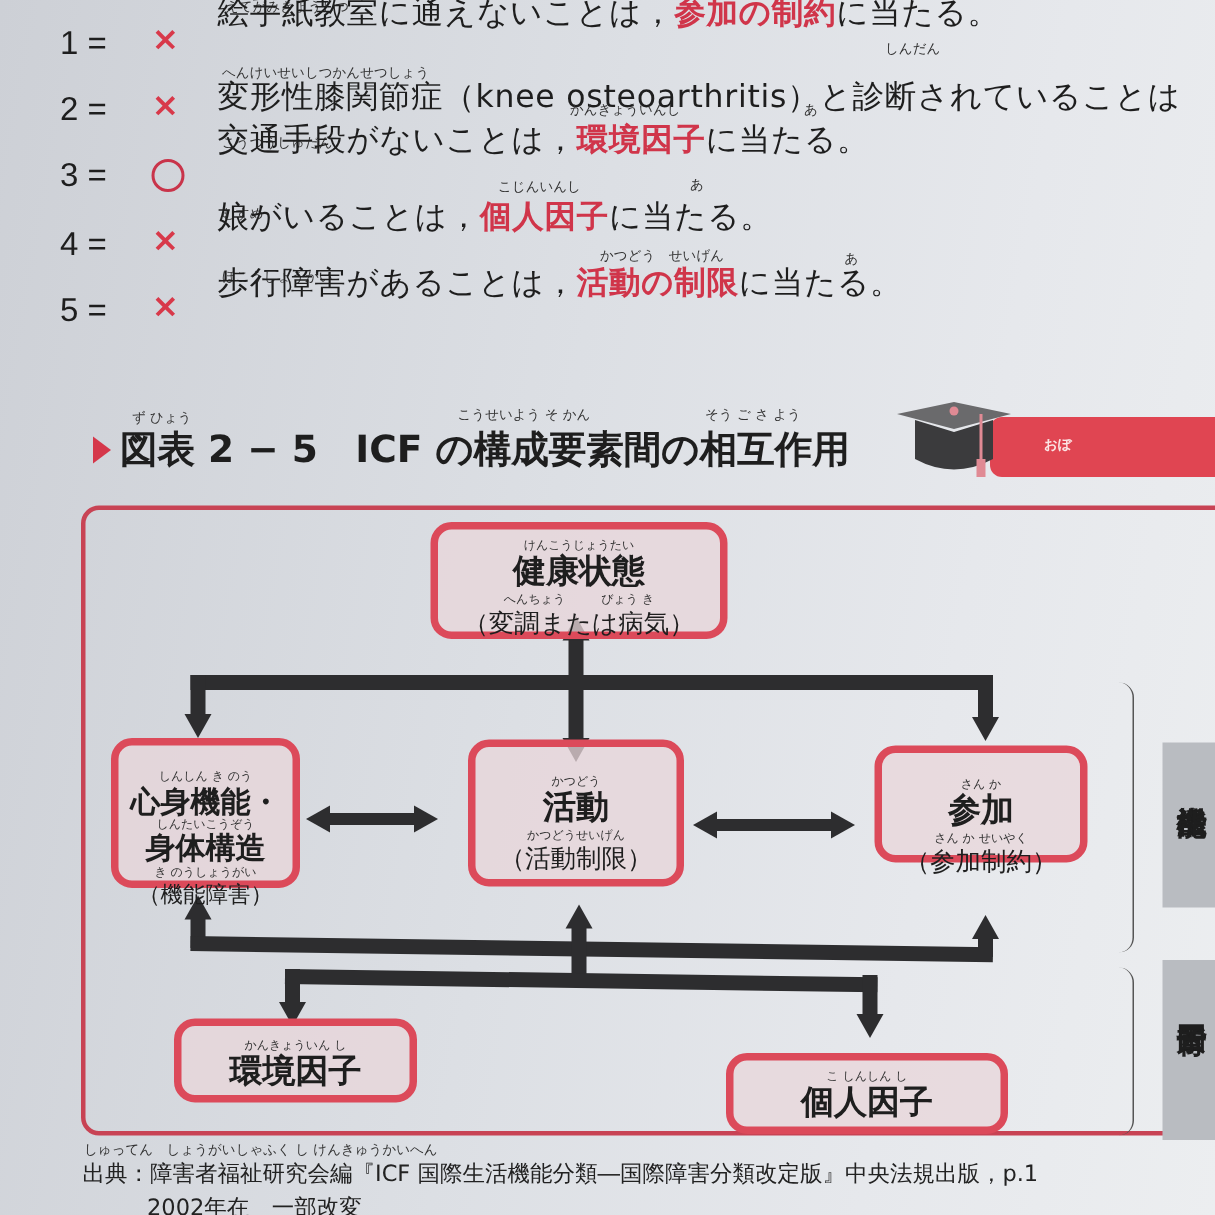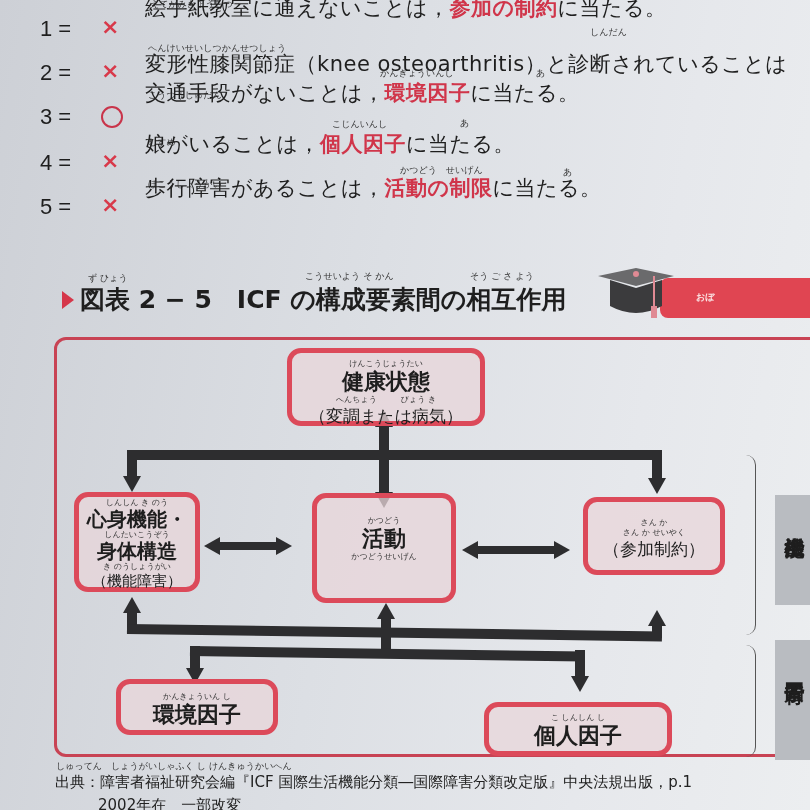--- a/index.html
+++ b/index.html
@@ -148,37 +148,39 @@
 <div class="bar" style="left:575px;top:650px;width:10px;height:28px;"></div>
 <div class="ah down" style="left:571px;top:676px;"></div>
 
 <div class="node" style="left:287px;top:348px;width:198px;height:78px;padding-top:6px;">
   <span class="rb">けんこうじょうたい</span>
   <span class="main">健康状態</span>
   <span class="rb">へんちょう　　　びょう き</span>
   <span class="sub">（変調または病気）</span>
 </div>
 
-<div class="node" style="left:74px;top:492px;width:126px;height:100px;padding-top:1px;">
+<div class="node" style="left:74px;top:492px;width:126px;height:100px;padding-top:16px;">
   <span class="rb">しんしん き のう</span>
   <span class="main" style="font-size:20px;line-height:22px;">心身機能・</span>
   <span class="rb">しんたいこうぞう</span>
   <span class="main" style="font-size:20px;line-height:22px;font-family:Liberation Serif, serif;">身体構造</span>
   <span class="rb">き のうしょうがい</span>
   <span class="sub" style="font-size:15px;line-height:18px;">（機能障害）</span>
 </div>
 
-<div class="node" style="left:312px;top:493px;width:144px;height:110px;padding-top:18px;">
+<div class="node" style="left:312px;top:493px;width:144px;height:98px;padding-top:18px;">
   <span class="rb">かつどう</span>
   <span class="main">活動</span>
   <span class="rb">かつどうせいげん</span>
+  <span class="sub">（活動制限）</span>
 </div>
 
 <div class="node" style="left:583px;top:497px;width:142px;height:78px;padding-top:16px;">
   <span class="rb">さん か</span>
+  <span class="main">参加</span>
   <span class="rb">さん か せいやく</span>
   <span class="sub">（参加制約）</span>
 </div>
 
 <div class="node" style="left:116px;top:679px;width:162px;height:56px;padding-top:8px;">
   <span class="rb">かんきょういん し</span>
   <span class="main">環境因子</span>
 </div>
 
 <div class="node" style="left:484px;top:702px;width:188px;height:54px;padding-top:6px;">

